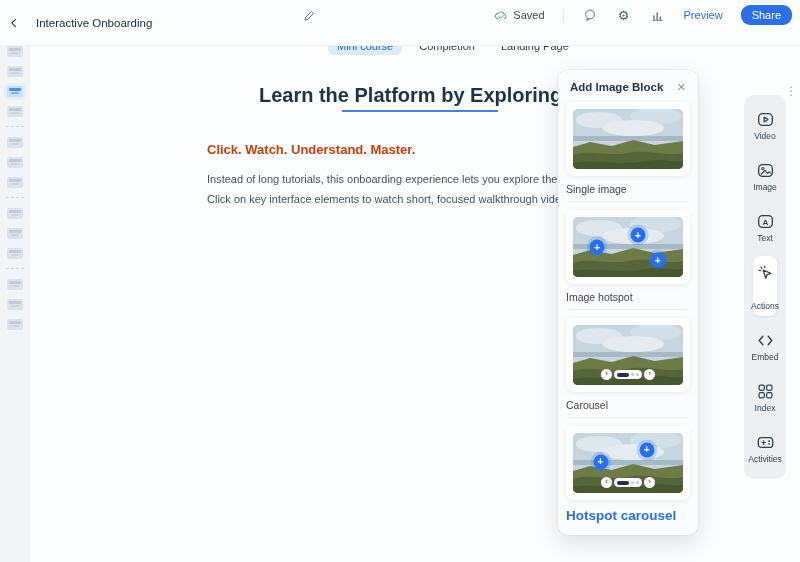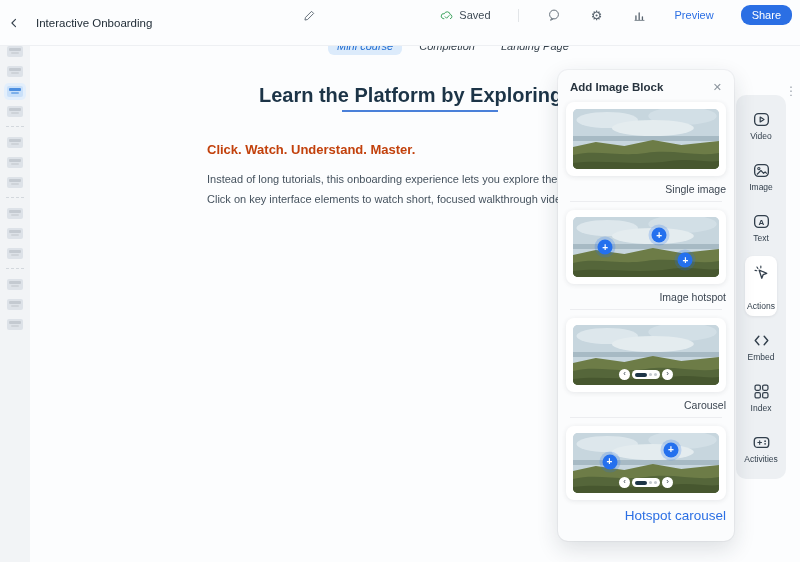--- a/index.html
+++ b/index.html
@@ -9,73 +9,73 @@
     background:#fcfdfe;
     font-family:"Liberation Sans", sans-serif;
     color:#2a3742;
   }
   
   .topbar{position:absolute;top:0;left:0;right:0;height:46px;background:#fcfdfe;
     border-bottom:1px solid #eef0f3;display:flex;align-items:center;z-index:20;}
   .back-btn{width:28px;height:30px;display:flex;align-items:center;justify-content:center;cursor:pointer;}
   .tb-title{font-size:11.5px;color:#222e38;margin-left:8px;}
   .pencil-btn{position:absolute;left:298px;top:4px;width:22px;height:22px;display:flex;align-items:center;justify-content:center;}
-  .tb-right{position:absolute;right:8px;top:0;height:30px;display:flex;align-items:center;gap:27px;}
+  .tb-right{position:absolute;right:8px;top:0;height:30px;display:flex;align-items:center;gap:18px;}
   .saved{display:flex;align-items:center;gap:4px;font-size:11px;color:#3f4b56;}
   .tb-divider{width:1px;height:13px;background:#e2e5e8;}
   .tb-icon{width:16px;height:16px;display:flex;align-items:center;justify-content:center;color:#57636e;font-size:13px;line-height:1;}
   .preview{font-size:11px;color:#2b6fe4;}
   .share-btn{background:#2b6fe4;color:#fff;font-size:11px;padding:4px 11px;border-radius:9px;border:none;}
   
   .slides-panel{position:absolute;top:30px;left:0;width:30px;bottom:0;background:#f2f4f6;padding-top:16px;z-index:5;}
   .slide-thumb{width:16px;height:11px;border-radius:2px;background:#dde2e8;margin:0 auto 9px;overflow:hidden;}
   .slide-thumb .tl{border-radius:1px;}
   .slide-thumb .a{height:3px;margin:2px 2px 1px;background:#c4cad1;}
   .slide-thumb .b{height:2px;margin:0 4px;background:#ced3d9;}
   .slide-thumb.selected{background:#c9e0f9;box-shadow:0 0 0 3px #e3effc;}
   .slide-thumb.selected .a{background:#4d8fe0;}
   .slide-thumb.selected .b{background:#7db0ea;}
   .slide-sep{width:18px;margin:2px auto 10px;border-top:1px dashed #d3d8dd;}
   
   .tabs{position:absolute;top:37px;left:328px;display:flex;gap:8px;align-items:center;z-index:6;}
-  .tab{font-size:11px;color:#333f4a;padding:3px 9px;border-radius:6px;font-style:italic;}
+  .tab{font-size:11px;color:#333f4a;padding:3px 9px;border-radius:6px;}
   .tab.selected{background:#dcebfb;color:#1e6bd0;}
   
   .content{position:absolute;left:207px;top:82px;width:425px;z-index:1;}
   .c-heading{font-size:20px;font-weight:bold;color:#1c3447;text-align:center;white-space:nowrap;line-height:26px;}
   .c-underline{width:156px;height:2px;background:#4a80d9;margin:2px auto 0;}
   .c-sub{margin-top:30px;font-size:13px;font-weight:bold;color:#c2410c;}
   .c-par{margin-top:12px;}
   .c-line{font-size:11px;color:#45525e;line-height:20px;white-space:nowrap;}
   .c-sec{margin-top:10px;font-size:13px;font-weight:bold;color:#20303d;}
   
-  .popup{position:absolute;left:558px;top:70px;width:176px;background:#fbfcfd;border-radius:10px;
-    box-shadow:0 8px 22px rgba(30,40,55,.14), 0 0 0 1px rgba(20,30,40,.04);z-index:15;padding-bottom:12px;}
+  .popup{position:absolute;left:558px;top:70px;width:140px;background:#fbfcfd;border-radius:10px;
+    box-shadow:0 8px 22px rgba(30,40,55,.14), 0 0 0 1px rgba(20,30,40,.04);z-index:15;padding-bottom:6px;}
   .pop-header{display:flex;justify-content:space-between;align-items:center;padding:11px 12px 9px;}
   .pop-title{font-size:11.5px;font-weight:bold;color:#28343f;}
   .pop-close{font-size:11px;color:#8b949d;cursor:pointer;line-height:1;}
   .pop-option{padding:0 8px;}
   .pop-card{background:#fff;border-radius:8px;box-shadow:0 1px 5px rgba(40,50,60,.10);padding:7px;}
   .thumb{position:relative;height:60px;border-radius:5px;overflow:hidden;background:#c7d6de;}
   .thumb svg{position:absolute;inset:0;width:100%;height:100%;}
-  .pop-label{text-align:right;font-size:10.5px;color:#3c4652;padding:7px 0 6px;}
-  .pop-label.highlight{color:#2b6fe4;font-weight:normal;font-size:13.5px;padding:8px 0 6px;}
+  .pop-label{text-align:left;font-size:10.5px;color:#3c4652;padding:7px 0 6px;}
+  .pop-label.highlight{color:#2b6fe4;font-weight:bold;font-size:13.5px;padding:8px 0 6px;}
   .pop-sep{border-top:1px solid #ecedf0;margin:0 12px 8px;}
   .hs{position:absolute;width:15px;height:15px;border-radius:50%;background:#2470ee;color:#fff;
     display:flex;align-items:center;justify-content:center;font-size:10px;font-weight:bold;line-height:1;
     transform:translate(-50%,-50%);box-shadow:0 0 0 3px rgba(36,112,238,.22);}
   .car-controls{position:absolute;left:50%;bottom:5px;transform:translateX(-50%);
     display:flex;align-items:center;gap:2px;height:11px;}
   .car-btn{width:11px;height:11px;border-radius:50%;background:#fff;color:#3a4550;
     display:flex;align-items:center;justify-content:center;font-size:8px;line-height:1;padding-bottom:1px;}
   .car-dots{height:9px;background:#fff;border-radius:6px;display:flex;align-items:center;gap:2px;padding:0 3px;}
   .car-bar{width:12px;height:4px;border-radius:2px;background:#1d3547;}
   .car-dot{width:3px;height:3px;border-radius:50%;background:#c3c9cf;}
   
-  .toolbar{position:absolute;right:14px;top:95px;width:50px;background:#edf0f3;border-radius:10px;
+  .toolbar{position:absolute;right:14px;top:95px;width:42px;background:#edf0f3;border-radius:10px;
     padding:8px 9px 2px;z-index:12;}
   .tool-item{display:flex;flex-direction:column;align-items:center;gap:2px;padding:6px 0 5px;margin-bottom:8px;border-radius:8px;}
   .tool-item.selected{background:#fff;box-shadow:0 1px 3px rgba(20,30,40,.08);gap:19px;}
   .tool-label{font-size:8.5px;color:#313e4b;}
   .tool-ic{width:20px;height:20px;display:flex;align-items:center;justify-content:center;}
   .dots-handle{position:absolute;right:3px;top:85px;color:#9aa2ab;font-size:12px;z-index:12;line-height:1;}
   svg{display:block;}
 </style>
 </head>
 <body>

